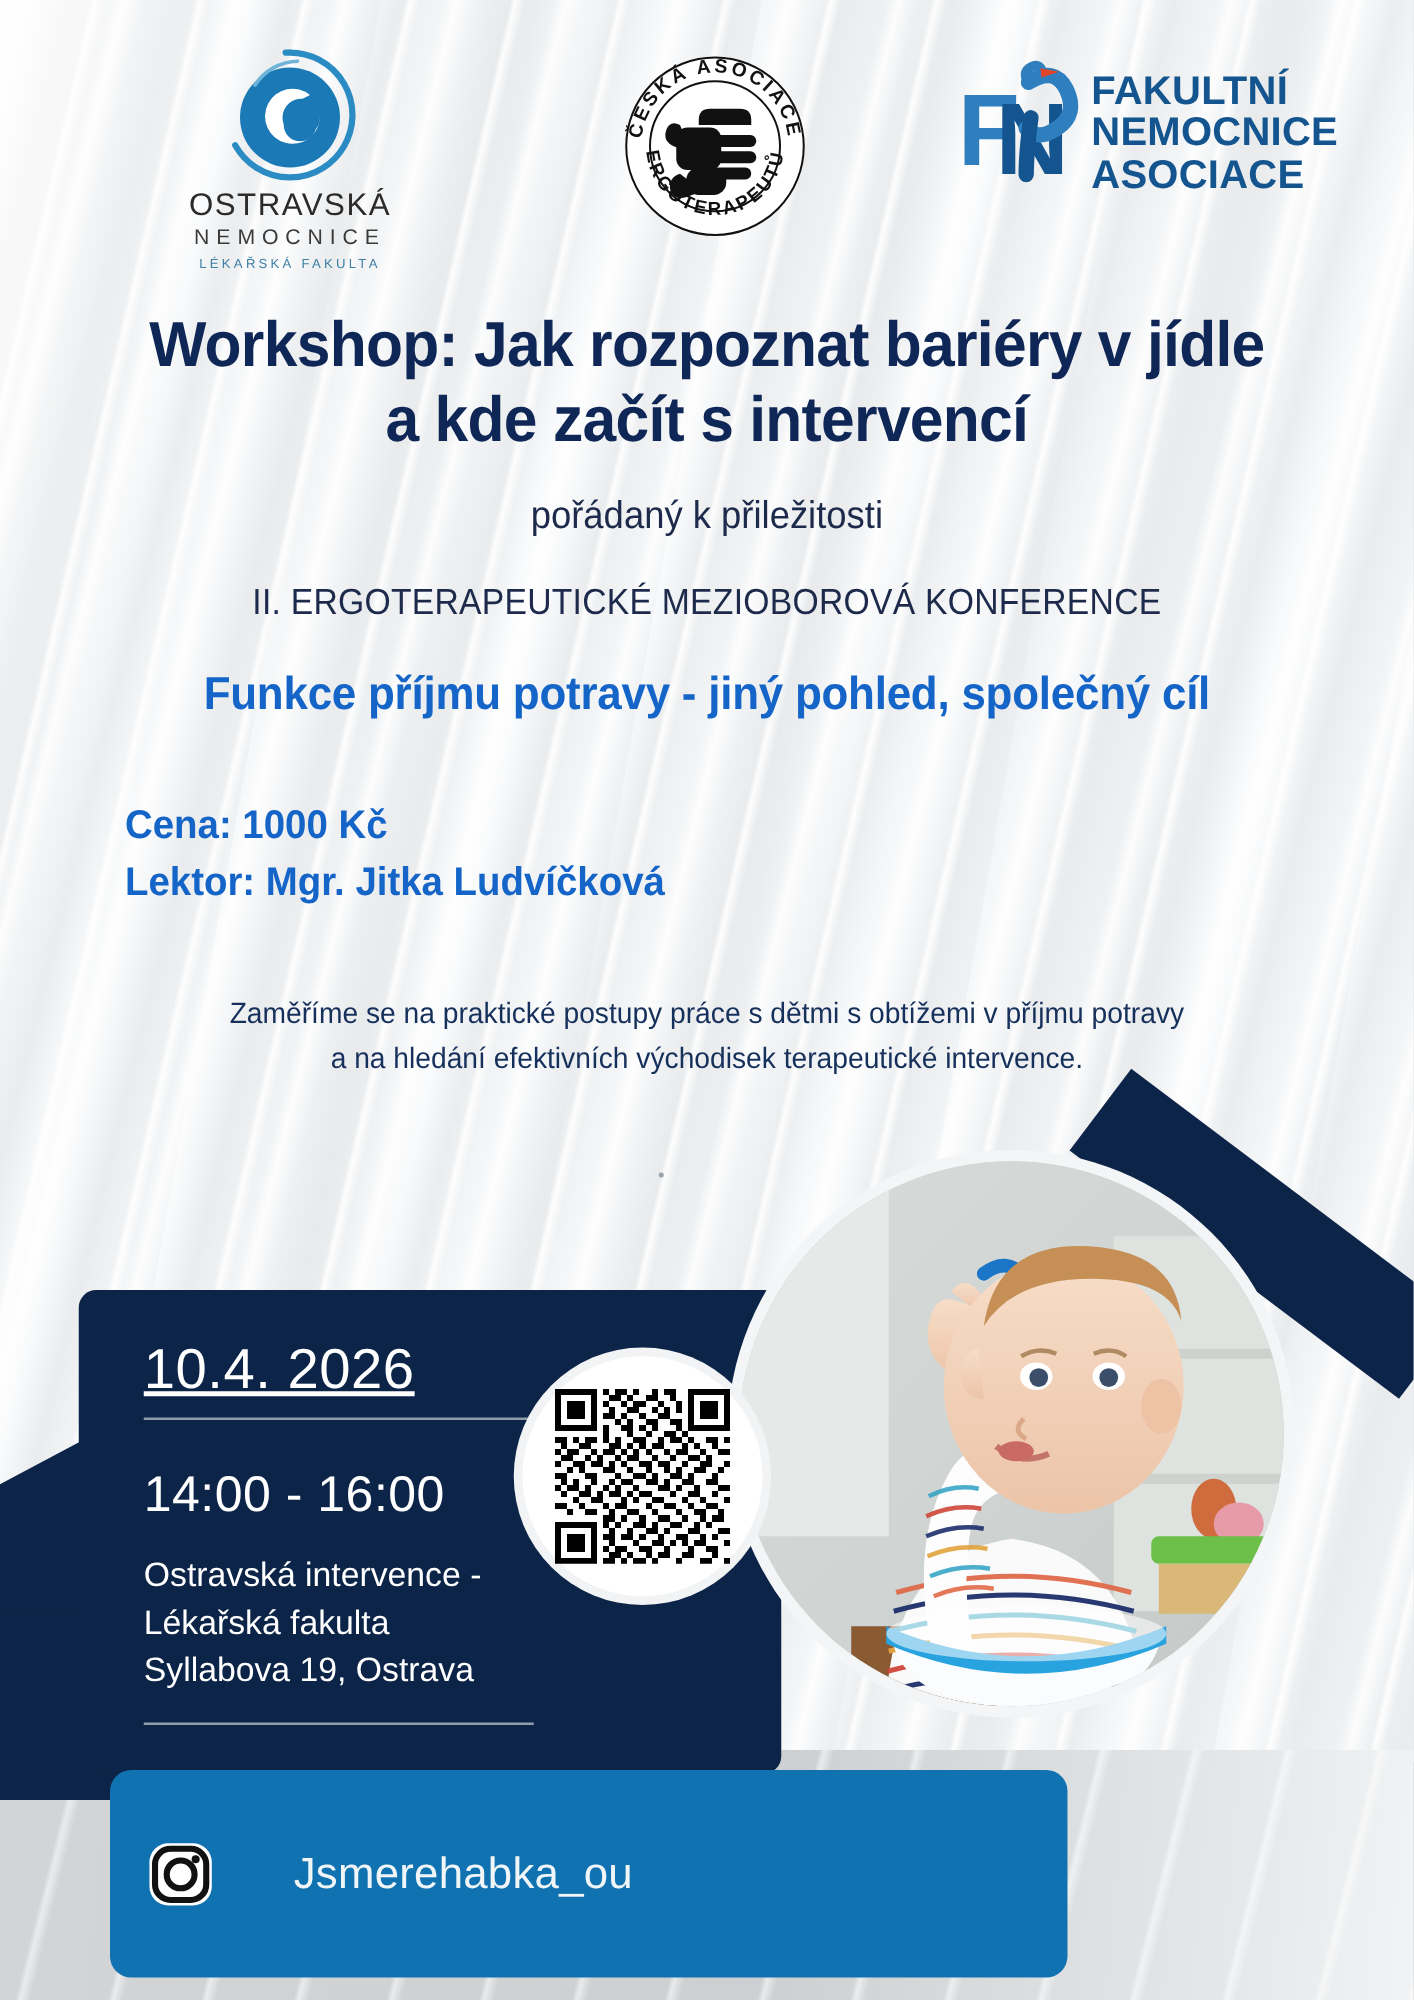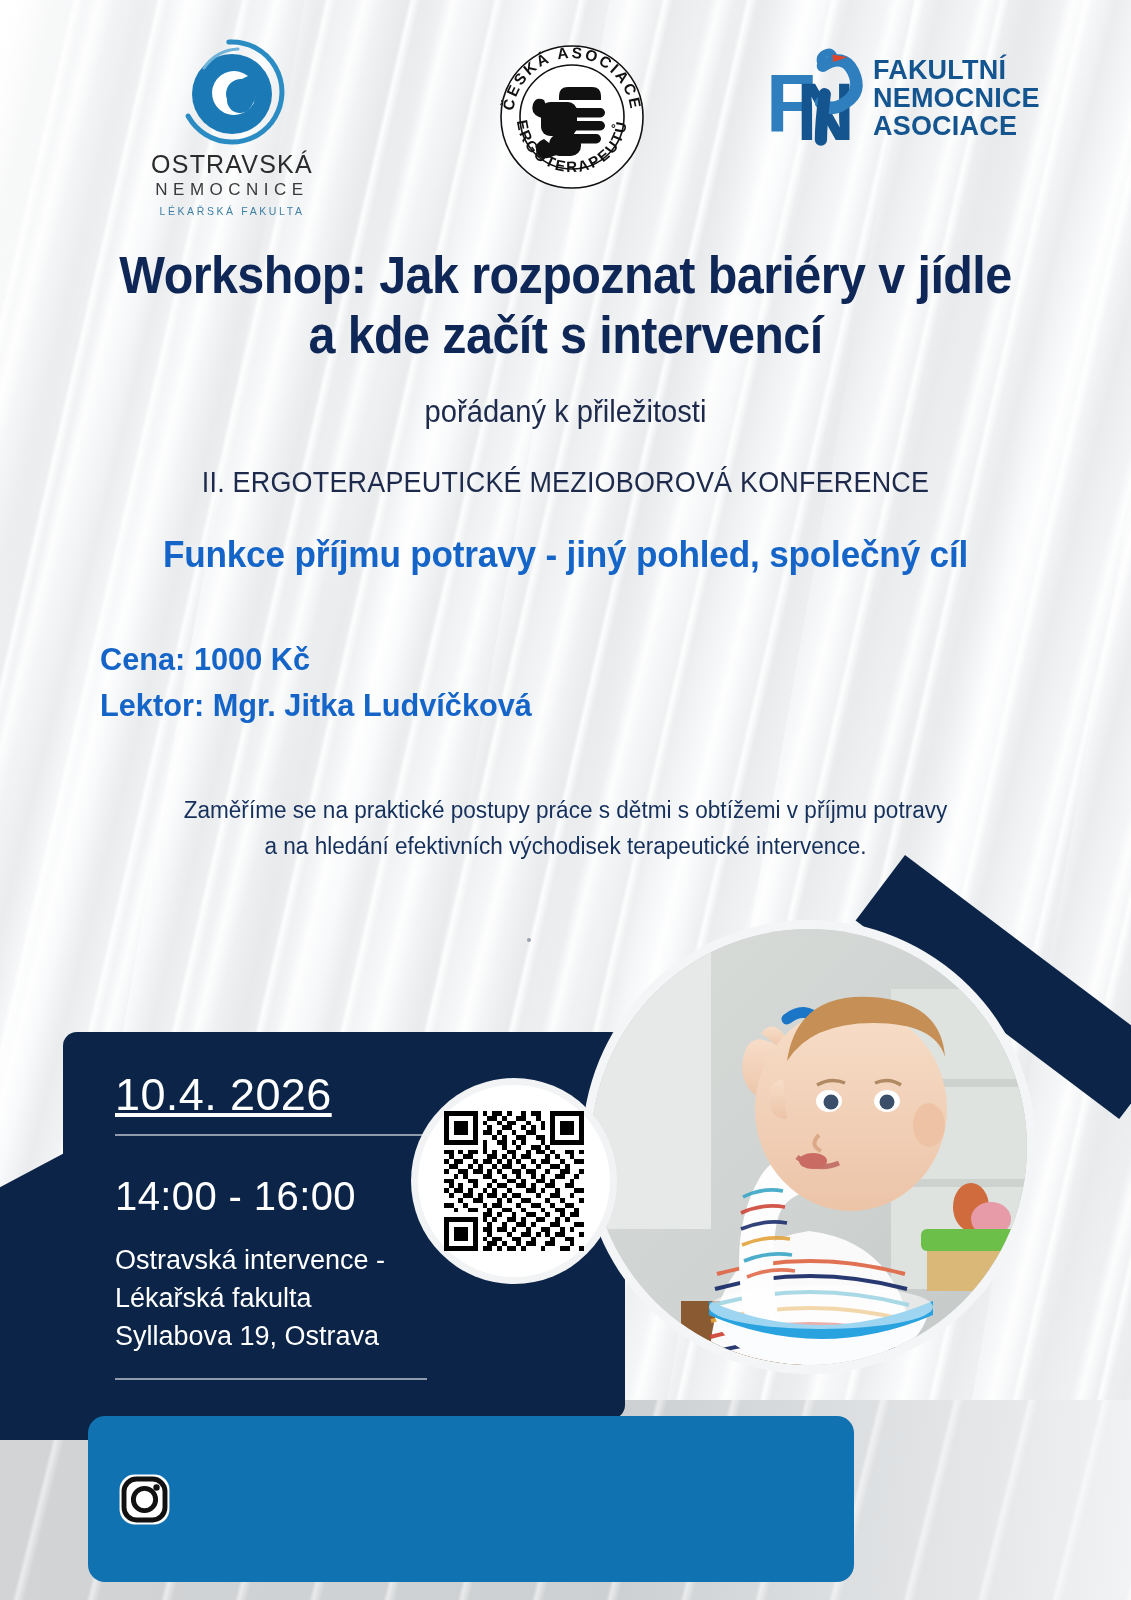--- a/index.html
+++ b/index.html
@@ -65,21 +65,21 @@
   .ou-logo{position:absolute;left:132px;top:38px;width:200px;text-align:center;}
   .ou-mark{width:108px;height:108px;margin:0 auto 6px;position:relative;}
   .ou-word{font-size:25px;font-weight:400;letter-spacing:1.2px;color:#2b2b2b;line-height:1;}
   .ou-sub{font-size:17px;letter-spacing:5.5px;color:#3a3a3a;line-height:1.35;margin-top:2px;}
   .ou-sub2{font-size:10.5px;letter-spacing:2.6px;color:#3e7fa5;margin-top:3px;}
 
   .cae-logo{position:absolute;left:497px;top:42px;width:150px;height:150px;}
 
   .fno-logo{position:absolute;left:768px;top:40px;width:300px;height:120px;}
   .fno-text{position:absolute;left:105px;top:16px;color:#14558f;font-weight:700;
-            font-size:27px;line-height:1.04;letter-spacing:.2px;}
+            font-size:32px;line-height:1.04;letter-spacing:.2px;}
 
   
   .title{
     position:absolute;left:0;top:246px;width:1131px;text-align:center;
     color:#0f2756;font-weight:700;font-size:51px;line-height:1.18;
     letter-spacing:-0.6px;z-index:6;
     font-family:"Liberation Sans", sans-serif;
     transform:scaleX(.95);transform-origin:50% 0;
   }
   .subtitle-1{
@@ -574,15 +574,16 @@
     </svg>
   </div>
 
   <div class="ig-bar">
     <svg class="ig-icon" viewBox="0 0 64 64">
       <rect x="4" y="4" width="56" height="56" rx="17" fill="#ffffff" stroke="#000000" stroke-width="0"></rect>
       <rect x="9" y="9" width="46" height="46" rx="14" fill="none" stroke="#111111" stroke-width="5.5"></rect>
       <circle cx="32" cy="32" r="12.5" fill="none" stroke="#111111" stroke-width="5.5"></circle>
       <circle cx="45.5" cy="18.5" r="3.6" fill="#111111"></circle>
     </svg>
+    <div class="ig-handle">Jsmerehabka_ou</div>
   </div>
 
 </div>
 
 </body></html>

